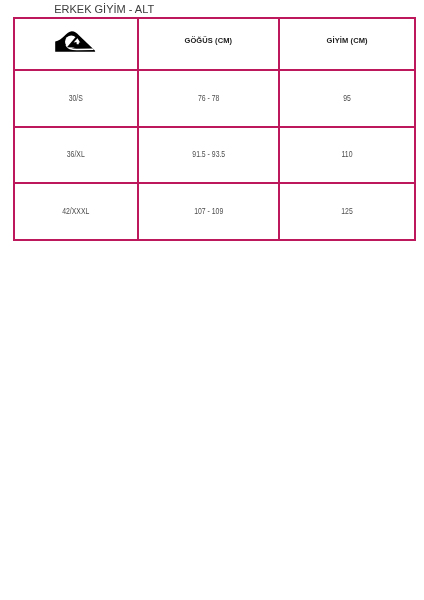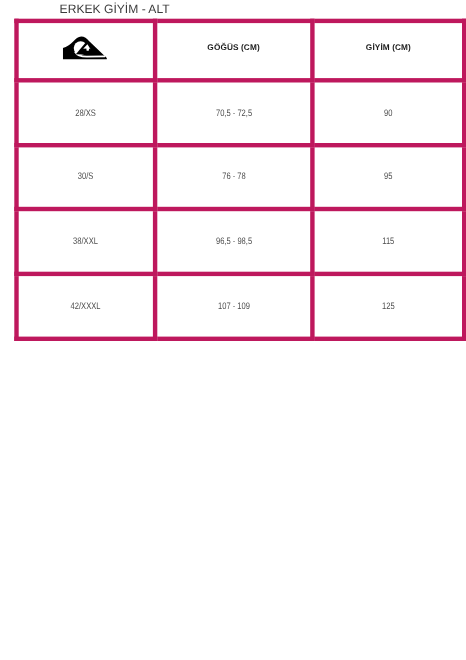--- a/index.html
+++ b/index.html
@@ -2,21 +2,21 @@
 <html><head>
 <meta charset="utf-8">
 <title>Size Chart</title>
 <style>
   html,body{margin:0;padding:0;}
   body{width:424px;height:600px;background:#ffffff;font-family:"Liberation Sans",sans-serif;overflow:hidden;-webkit-font-smoothing:antialiased;}
   .page{position:relative;width:424px;height:600px;}
   .title{position:absolute;left:12.2px;top:1.6px;font-size:11px;line-height:14px;color:#3c3c3c;margin-left:42px;}
   .tablewrap{position:absolute;left:13.1px;top:16.5px;width:398px;}
   table.sizetable{border-collapse:collapse;table-layout:fixed;width:397px;}
-  .sizetable th,.sizetable td{border:4px solid #be185d;text-align:center;vertical-align:middle;padding:0;}
+  .sizetable th,.sizetable td{border:2px solid #be185d;text-align:center;vertical-align:middle;padding:0;}
   .sizetable th{height:50.4px;font-size:7.5px;font-weight:bold;color:#1b1b1b;letter-spacing:0.1px;line-height:1;position:relative;}
   .sizetable th span.hl{position:absolute;left:0;right:0;top:18.5px;display:block;}
   .sizetable td{height:54.7px;font-size:8.6px;font-weight:normal;color:#4d4d4d;position:relative;line-height:1;}
   .sizetable td span.cl{position:absolute;left:0;right:0;top:22.7px;display:block;transform:scaleX(0.80);}
   .c1{width:121.5px;} .c2{width:139.5px;} .c3{width:134px;}
   .logo-cell{position:relative;}
   .logo-cell svg{display:block;position:absolute;left:40.2px;top:11.3px;}
 </style>
 </head>
 <body>
@@ -40,49 +40,38 @@
               <span class="hl">GÖĞÜS (CM)</span>
             </th>
         <th class="c3">
               <span class="hl">GİYİM (CM)</span>
             </th>
       </tr>
     </thead>
     <tbody>
           <tr>
             <td class="c1">
-              <span class="cl">28/XS</span>
-            </td>
-            <td class="c2">
-              <span class="cl">70,5 - 72,5</span>
-            </td>
-            <td class="c3">
-              <span class="cl">90</span>
-            </td>
-          </tr>
-          <tr>
-            <td class="c1">
               <span class="cl">30/S</span>
             </td>
             <td class="c2">
               <span class="cl">76 - 78</span>
             </td>
             <td class="c3">
               <span class="cl">95</span>
             </td>
           </tr>
           <tr>
             <td class="c1">
-              <span class="cl">38/XXL</span>
+              <span class="cl">36/XL</span>
             </td>
             <td class="c2">
-              <span class="cl">96,5 - 98,5</span>
+              <span class="cl">91.5 - 93.5</span>
             </td>
             <td class="c3">
-              <span class="cl">115</span>
+              <span class="cl">110</span>
             </td>
           </tr>
           <tr>
             <td class="c1">
               <span class="cl">42/XXXL</span>
             </td>
             <td class="c2">
               <span class="cl">107 - 109</span>
             </td>
             <td class="c3">

